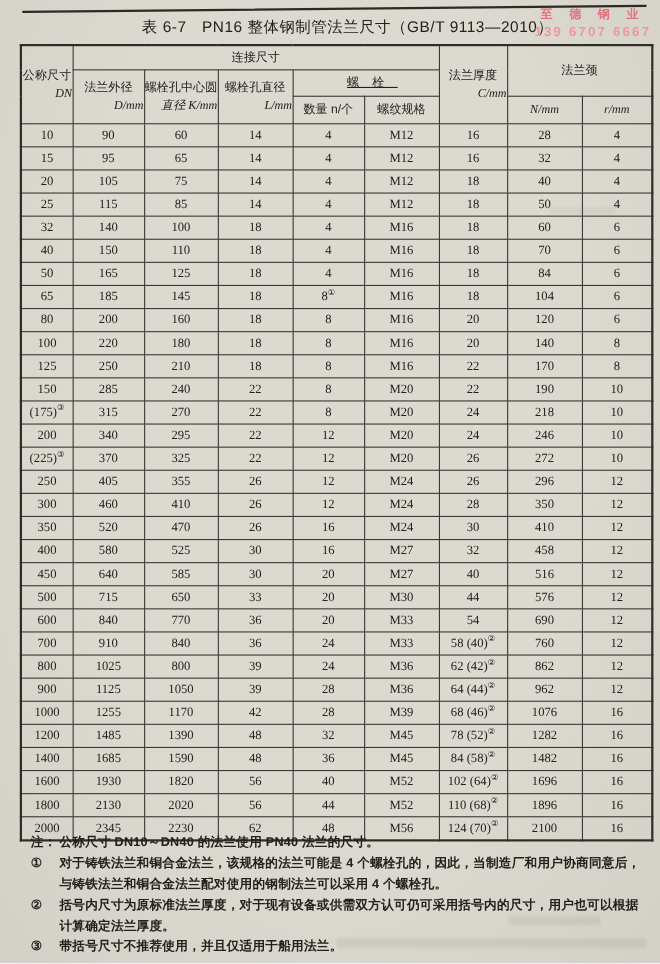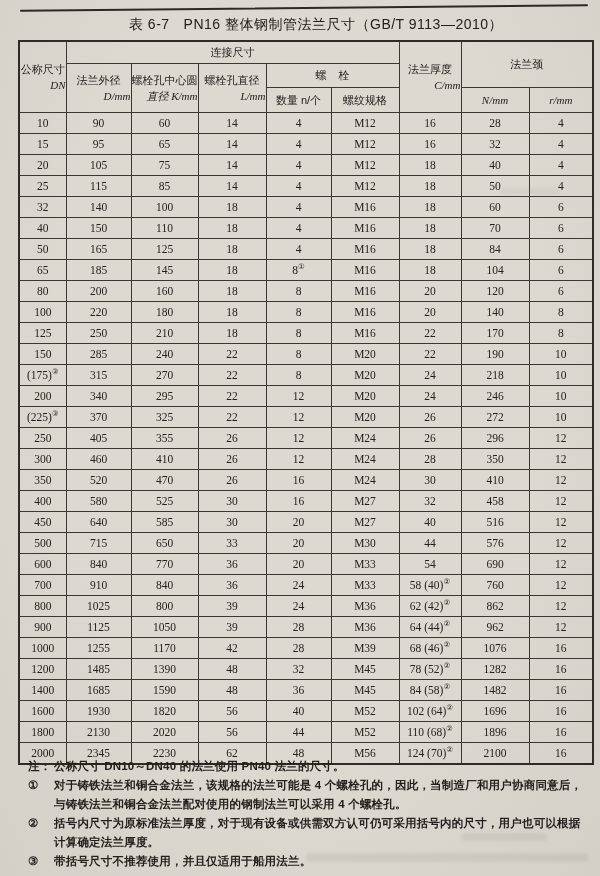--- a/index.html
+++ b/index.html
@@ -38,21 +38,21 @@
   table.flange th, table.flange td{
     border:1px solid #3a3833;text-align:center;vertical-align:middle;
     padding:0;font-weight:normal;overflow:hidden;white-space:nowrap;
   }
   table.flange{border:2px solid #2e2c27;}
   thead th{font-family:"Liberation Sans",sans-serif;font-size:11px;line-height:1.5;}
   thead tr.h1 th{height:21px;margin-left:48px;}
   thead tr.h2 th{height:23px;}
   thead tr.h3 th{height:24px;}
   thead .unit{font-family:"Liberation Serif",serif;font-style:italic;font-size:11px;text-align:right;}
-  thead .bolt-span{letter-spacing:12px;text-indent:12px;}
+  thead .bolt-span{letter-spacing:12px;text-indent:12px;text-decoration:underline;}
   tbody tr{height:16px;}
   tbody td{line-height:20px;}
   sup{font-size:7.5px;line-height:0;vertical-align:super;}
   .notes{
     position:absolute;top:757px;left:28px;width:560px;
     font-size:11.5px;font-weight:700;line-height:19px;letter-spacing:0.2px;
   }
   .note{display:flex;}
   .note-label{flex:none;width:26px;}
   .note-text{flex:1;}
@@ -68,20 +68,24 @@
 <body>
 
 <div class="page">
 
   <div class="scan-top-line"></div>
 
   <div class="title-row">
     <span class="tno">表 6-7</span><span>PN16 整体钢制管法兰尺寸（GB/T 9113—2010）</span>
   </div>
 
+  <div class="watermark">
+    <div class="wm1">至 德 钢 业</div>
+    <div class="wm2">139 6707 6667</div>
+  </div>
 
   <table class="flange">
     <colgroup>
       <col style="width:47px">
         <col style="width:65px">
         <col style="width:67px">
       <col style="width:68px">
         <col style="width:65px">
         <col style="width:68px">
       <col style="width:62px">

